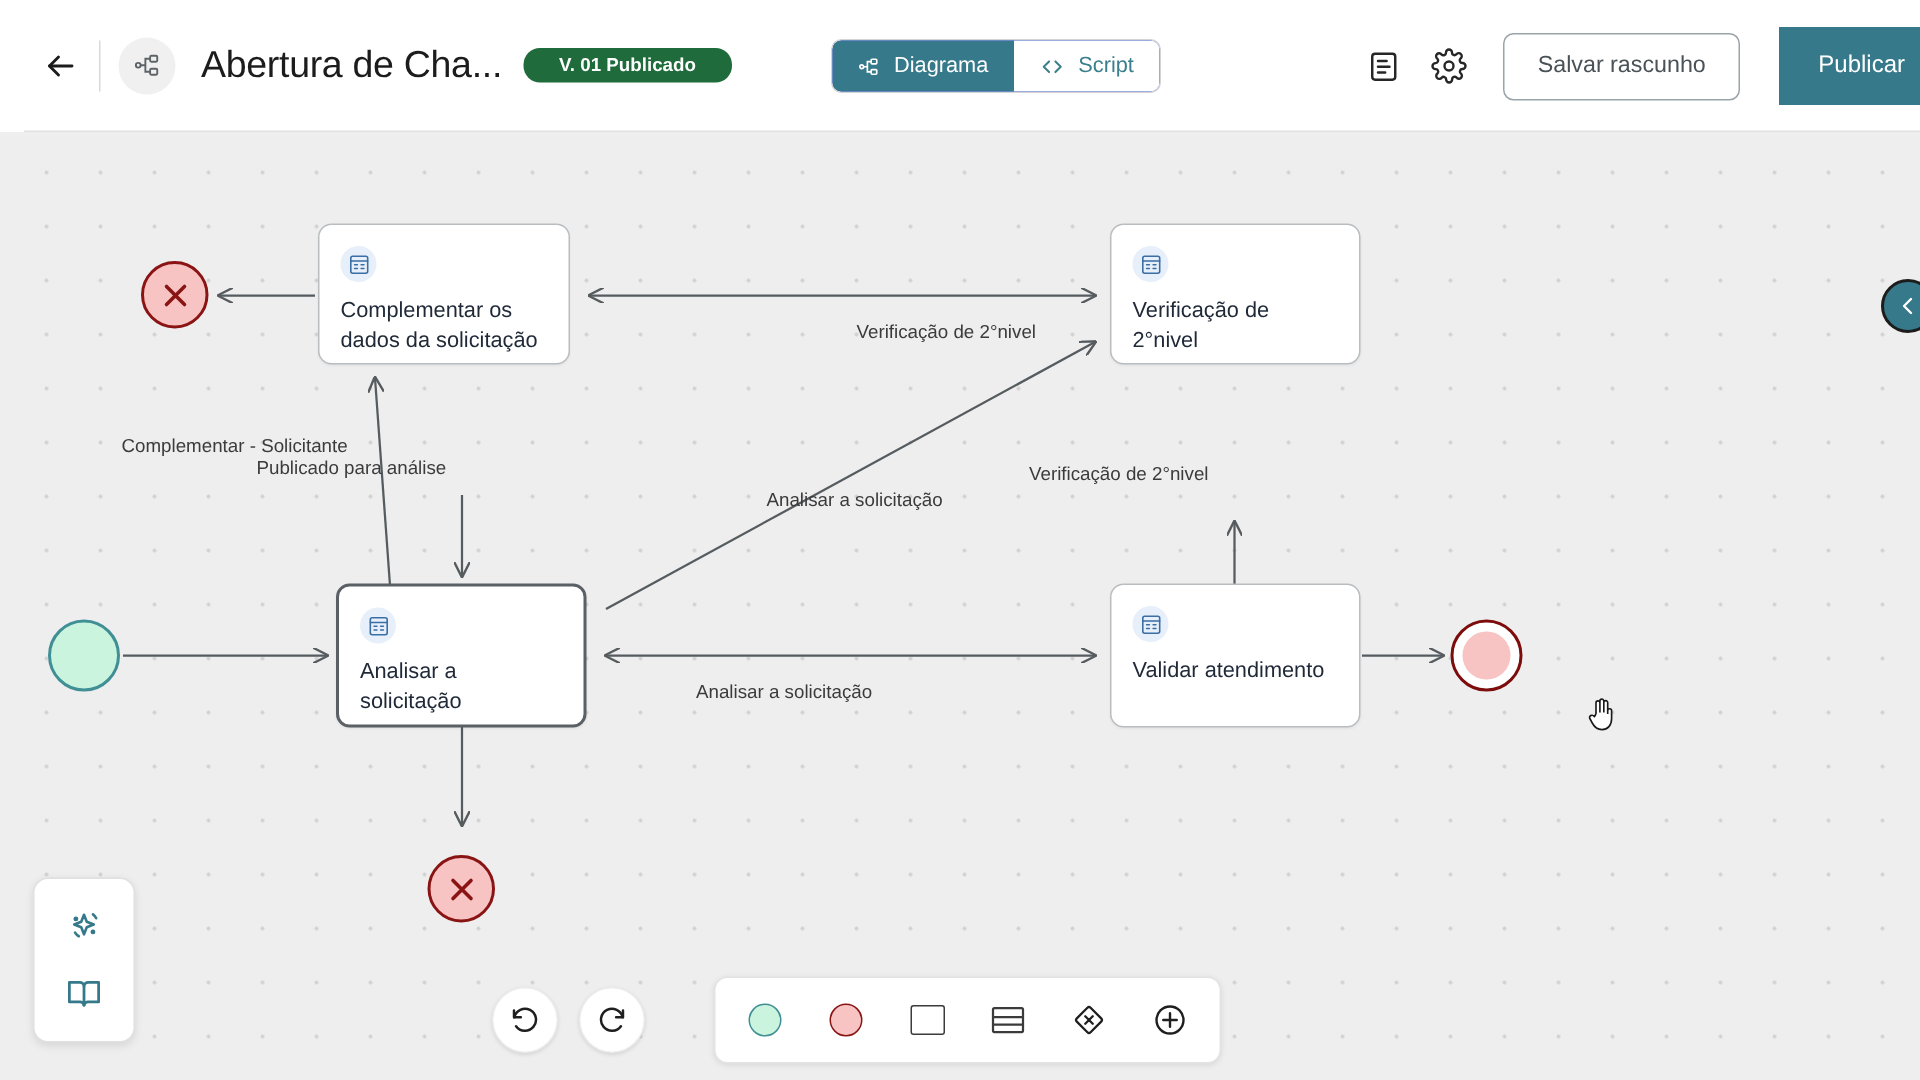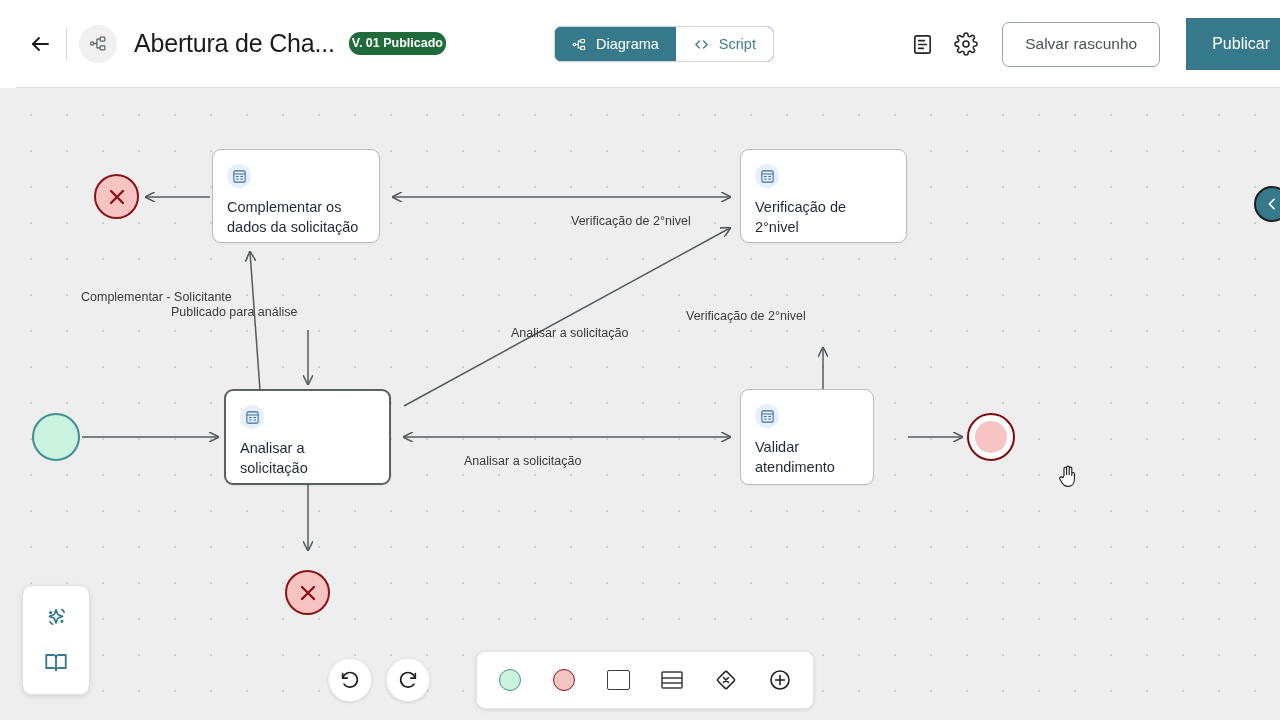--- a/index.html
+++ b/index.html
@@ -32,21 +32,21 @@
     background: #f0f0f0; display: flex; align-items: center; justify-content: center;
     flex: 0 0 auto;
   }
   .page-title {
     font-size: 25px; color: #1c1c1c; margin-left: 17px;
     letter-spacing: -0.2px; white-space: nowrap;
   }
   .version-badge {
     margin-left: 14px; background: #1f6b3b; color: #ffffff;
     font-size: 12.5px; font-weight: bold; border-radius: 11px;
-    padding: 4px 3px 5px; white-space: nowrap;
+    padding: 4px 24px 5px; white-space: nowrap;
   }
 
   .tabs {
     position: absolute; left: 538px; top: 26px;
     display: flex; background: #1d4ed8;
     border: 1px solid #d4d4d4; border-radius: 7px; overflow: hidden;
     height: 36px;
   }
   .tab {
     display: flex; align-items: center; gap: 9px;
@@ -305,21 +305,21 @@
     <div class="node-icon">
       <svg width="15" height="15" viewBox="0 0 24 24" fill="none" stroke="#3a6ea5" stroke-width="1.7" stroke-linecap="round">
         <rect x="3" y="3" width="18" height="18" rx="2"></rect>
           <path d="M3 8h18"></path>
           <path d="M7 12h3M7 16h3M14 12h3M14 16h3"></path>
       </svg>
     </div>
     <div class="node-label">Analisar a solicitação</div>
   </div>
 
-  <div class="task" style="left:740px; top:301px; width:134px; height:96px;">
+  <div class="task" style="left:740px; top:301px; width:167px; height:96px;">
     <div class="node-icon">
       <svg width="15" height="15" viewBox="0 0 24 24" fill="none" stroke="#3a6ea5" stroke-width="1.7" stroke-linecap="round">
         <rect x="3" y="3" width="18" height="18" rx="2"></rect>
           <path d="M3 8h18"></path>
           <path d="M7 12h3M7 16h3M14 12h3M14 16h3"></path>
       </svg>
     </div>
     <div class="node-label">Validar atendimento</div>
   </div>
 

